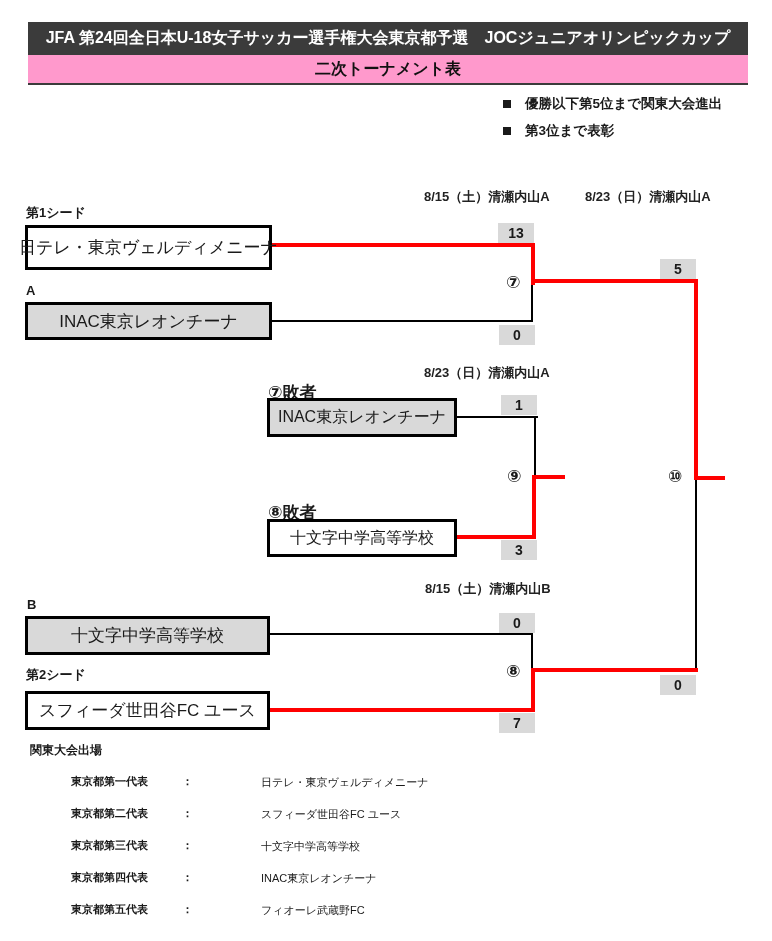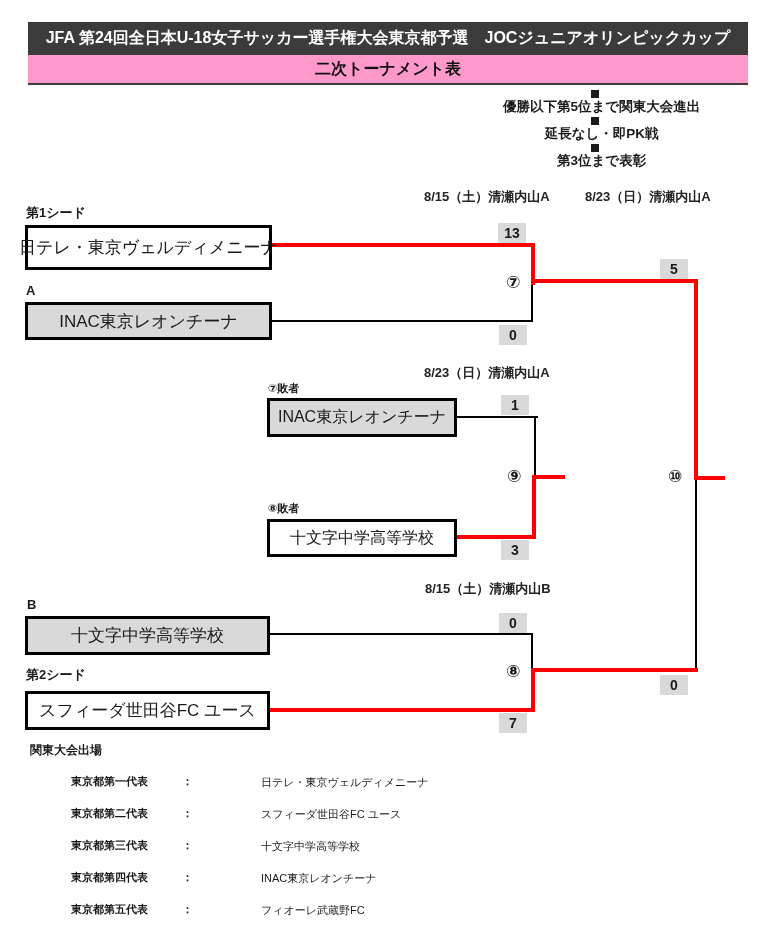--- a/index.html
+++ b/index.html
@@ -20,37 +20,37 @@
     font-size: 16px; font-weight: bold; white-space: nowrap;
   }
   .subtitle-bar {
     position: absolute; left: 28px; top: 55px; width: 720px; height: 30px;
     background: #ff99cc; color: #111111;
     border-bottom: 2px solid #3b3b3b;
     display: flex; align-items: center; justify-content: center;
     font-size: 16px; font-weight: bold;
   }
   .notes { position: absolute; left: 503px; top: 90px; }
-  .note-item { display: flex; align-items: center; height: 27px; font-size: 13.5px; font-weight: 600; white-space: nowrap; flex-direction: column; }
+  .note-item { display: flex; align-items: center; height: 27px; font-size: 13.5px; font-weight: 600; white-space: nowrap; }
   .bullet { width: 8px; height: 8px; background: #1a1a1a; margin-right: 14px; flex: 0 0 auto; }
   .venue { position: absolute; font-size: 13px; font-weight: 600; color: #222222; white-space: nowrap; }
   .team-box {
     position: absolute; border: 3px solid #000000; background: #ffffff;
     display: flex; align-items: center; justify-content: center;
     font-size: 17px; white-space: nowrap;
   }
   .team-box.gray { background: #d9d9d9; }
   .team-box.small { font-size: 16px; }
   .tag { position: absolute; font-size: 13px; font-weight: bold; white-space: nowrap; }
-  .tag.plain { font-weight: 600; font-size: 11px; }
+  .tag.plain { font-weight: 600; font-size: 17px; }
   .hline, .vline { position: absolute; }
   .red { background: #ff0000; }
   .blk { background: #000000; }
   .score {
-    position: absolute; width: 28px; height: 20px; background: #d9d9d9;
+    position: absolute; width: 36px; height: 20px; background: #d9d9d9;
     font-size: 14px; font-weight: bold; text-align: center; line-height: 20px;
   }
   .mnum { position: absolute; font-size: 17px; font-weight: 600; line-height: 20px; }
   .q-heading { position: absolute; left: 30px; top: 742px; font-size: 12px; font-weight: 700; }
   .q-row { position: absolute; left: 71px; width: 420px; height: 20px; font-size: 11px; }
   .q-label { position: absolute; left: 0; top: 0; font-weight: 600; white-space: nowrap; }
   .q-colon { position: absolute; left: 111px; top: 0; font-weight: 600; }
   .q-team { position: absolute; left: 190px; top: 1px; white-space: nowrap; }
 </style>
 </head>
@@ -62,24 +62,20 @@
     <span>JFA 第24回全日本U-18女子サッカー選手権大会東京都予選　JOCジュニアオリンピックカップ</span>
   </div>
   <div class="subtitle-bar">
     <span>二次トーナメント表</span>
   </div>
 
   <div class="notes">
     <div class="note-item">
       <span class="bullet"></span>
       <span>優勝以下第5位まで関東大会進出</span>
-    </div>
-    <div class="note-item">
-      <span class="bullet"></span>
-      <span>延長なし・即PK戦</span>
     </div>
     <div class="note-item">
       <span class="bullet"></span>
       <span>第3位まで表彰</span>
     </div>
   </div>
 
   <div class="venue" style="left:424px; top:188px;">8/15（土）清瀬内山A</div>
   <div class="venue" style="left:585px; top:188px;">8/23（日）清瀬内山A</div>
   <div class="venue" style="left:424px; top:364px;">8/23（日）清瀬内山A</div>

